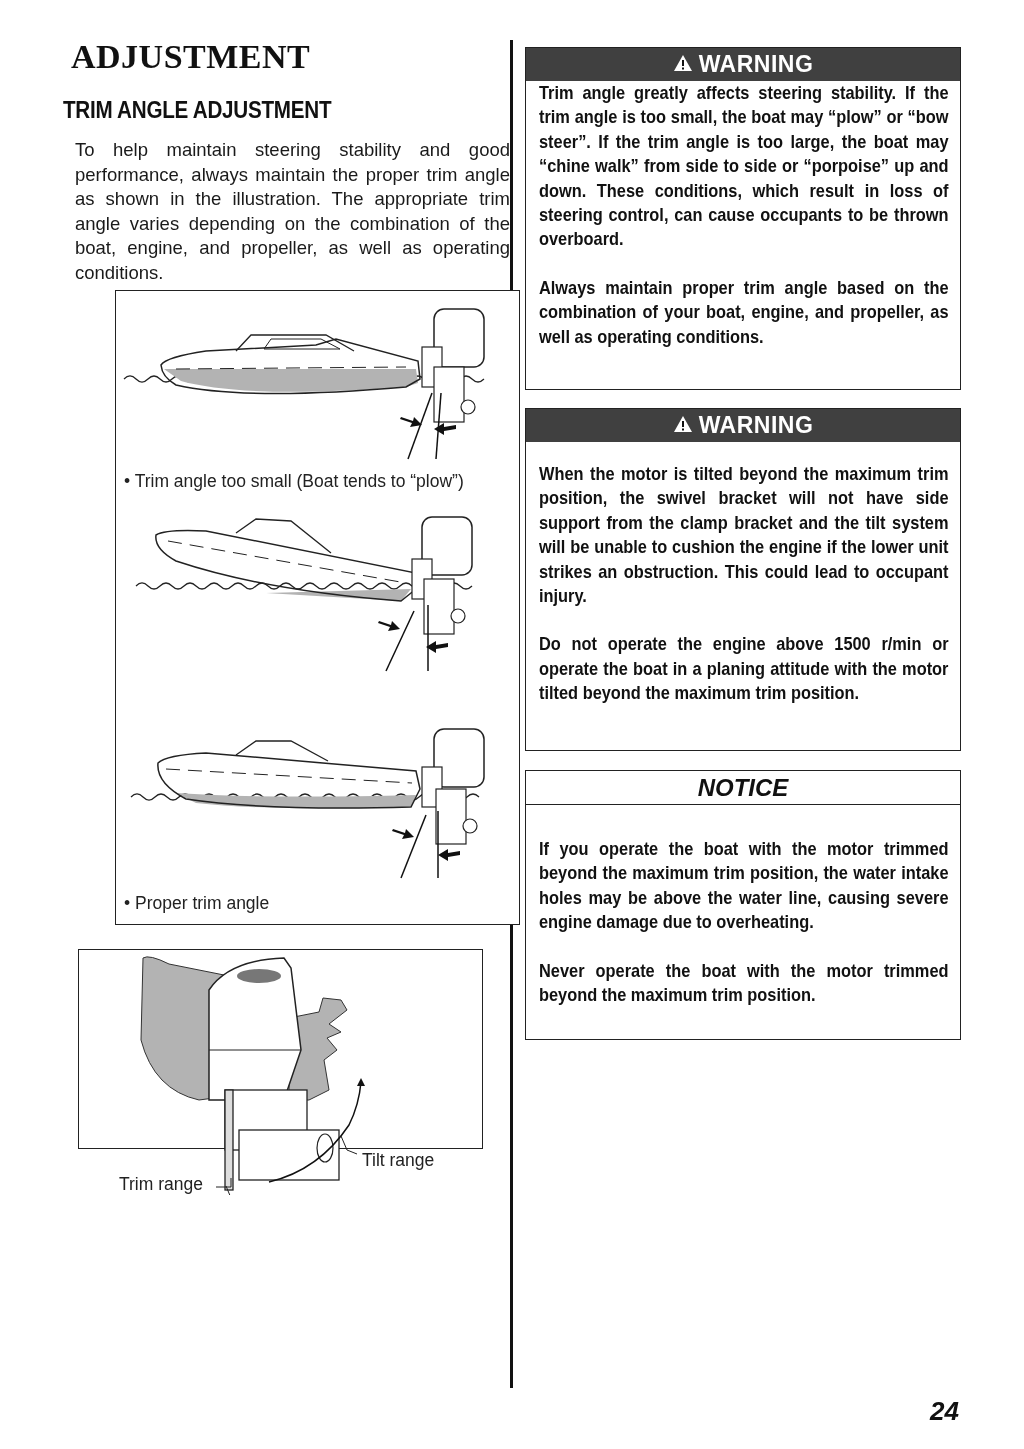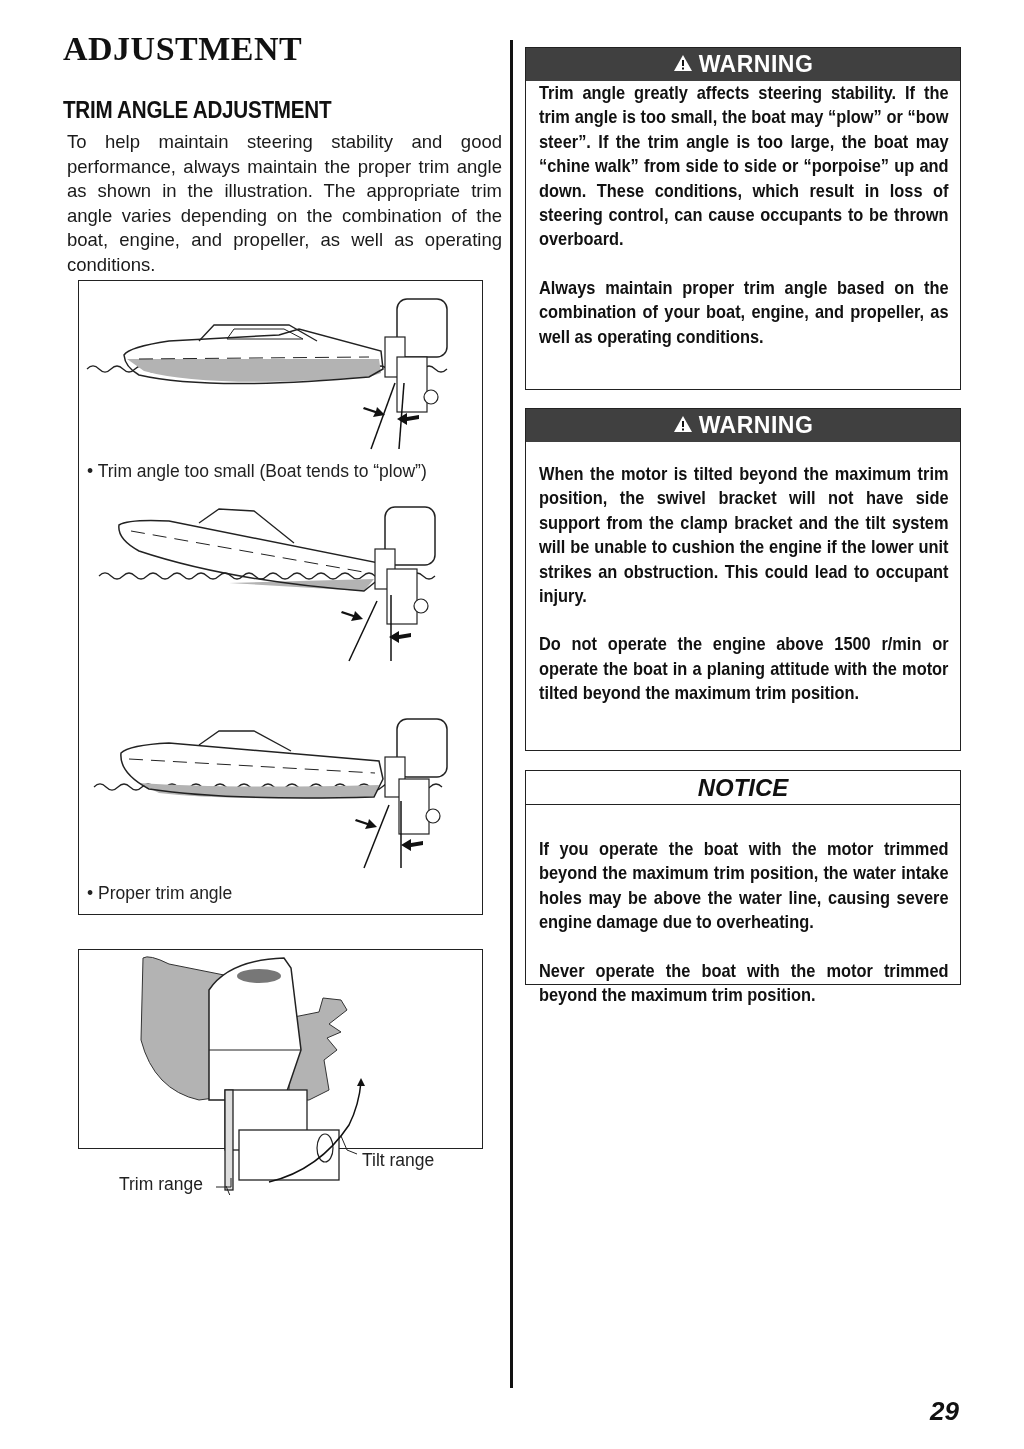--- a/index.html
+++ b/index.html
@@ -1,42 +1,42 @@
 <!DOCTYPE html>
 <html><head>
 <meta charset="utf-8">
 <style>
   html, body { margin:0; padding:0; background:#ffffff; }
   body { width:1024px; height:1449px; position:relative; overflow:hidden; color:#111; }
   .serif { font-family: "Liberation Serif", "DejaVu Serif", serif; }
   .sans { font-family: "Liberation Sans", "DejaVu Sans", sans-serif; }
 
-  #page-title { position:absolute; left:63px; top:30px; font-size:34px; font-weight:bold; letter-spacing:0.5px; margin:0; }
+  #page-title { position:absolute; left:63px; top:30px; font-size:34px; font-weight:bold; letter-spacing:0.5px; margin:8px; }
   #section-title { position:absolute; left:63px; top:96px; font-size:24px; font-weight:bold; transform:scaleX(0.86); transform-origin:left; margin:0; letter-spacing:-0.3px; }
-  #intro { position:absolute; left:63px; top:126px; width:435px; font-size:18.5px; line-height:24.5px; text-align:justify; margin:4px; color:#1a1a1a; }
+  #intro { position:absolute; left:63px; top:126px; width:435px; font-size:18.5px; line-height:24.5px; text-align:justify; margin:12px; color:#1a1a1a; }
 
   .col-divider { position:absolute; left:510px; top:40px; width:3px; height:1348px; background:#111; }
 
   
   .fig-box { position:absolute; left:78px; width:405px; border:1.5px solid #222; background:#fff; box-sizing:border-box; }
-  #fig-trim { top:280px; height:635px; }
+  #fig-trim { top:290px; height:635px;margin-left:37px; }
   #fig-range { top:949px; height:200px; }
   .fig-caption { position:absolute; left:8px; font-size:17.5px; color:#222; white-space:nowrap; }
   .boat-svg { position:absolute; left:0; }
 
   
   .alert-box { position:absolute; left:525px; width:436px; border:1.5px solid #222; box-sizing:border-box; background:#fff; }
   .alert-header { height:33px; background:#404040; color:#fff; display:flex; align-items:center; justify-content:center; font-size:23px; font-weight:bold; letter-spacing:0.5px; }
   .alert-header .tri { display:inline-block; margin-right:6px; }
   .notice-header { height:33px; border-bottom:1.5px solid #222; display:flex; align-items:center; justify-content:center; font-size:24px; font-weight:bold; font-style:italic; color:#111; }
   .alert-body { padding:0 13px; }
   .alert-para { font-size:18.2px; line-height:24.4px; font-weight:bold; text-align:justify; margin:0; transform:scaleX(0.9); transform-origin:left; width:455px; color:#111; }
   #warn1 { top:47px; height:343px; }
   #warn2 { top:408px; height:343px; }
-  #notice { top:770px; height:215px; }
+  #notice { top:770px; height:270px; }
 
   #page-number { position:absolute; left:930px; top:1396px; font-size:26px; font-weight:bold; font-style:italic; }
 </style>
 </head>
 <body>
 
 <h1 id="page-title" class="serif">ADJUSTMENT</h1>
 <h2 id="section-title" class="sans">TRIM ANGLE ADJUSTMENT</h2>
 <p id="intro" class="sans">To help maintain steering stability and good performance, always maintain the proper trim angle as shown in the illustration. The appropriate trim angle varies depending on the combination of the boat, engine, and propeller, as well as operating conditions.</p>
 
@@ -152,13 +152,13 @@
 </div>
 
 <div id="notice" class="alert-box sans">
   <div class="notice-header">NOTICE</div>
   <div class="alert-body" style="padding-top:32px">
     <p class="alert-para">If you operate the boat with the motor trimmed beyond the maximum trim position, the water intake holes may be above the water line, causing severe engine damage due to overheating.</p>
     <p class="alert-para" style="margin-top:24px">Never operate the boat with the motor trimmed beyond the maximum trim position.</p>
   </div>
 </div>
 
-<div id="page-number" class="sans">29</div>
+<div id="page-number" class="sans">24</div>
 
 </body></html>

